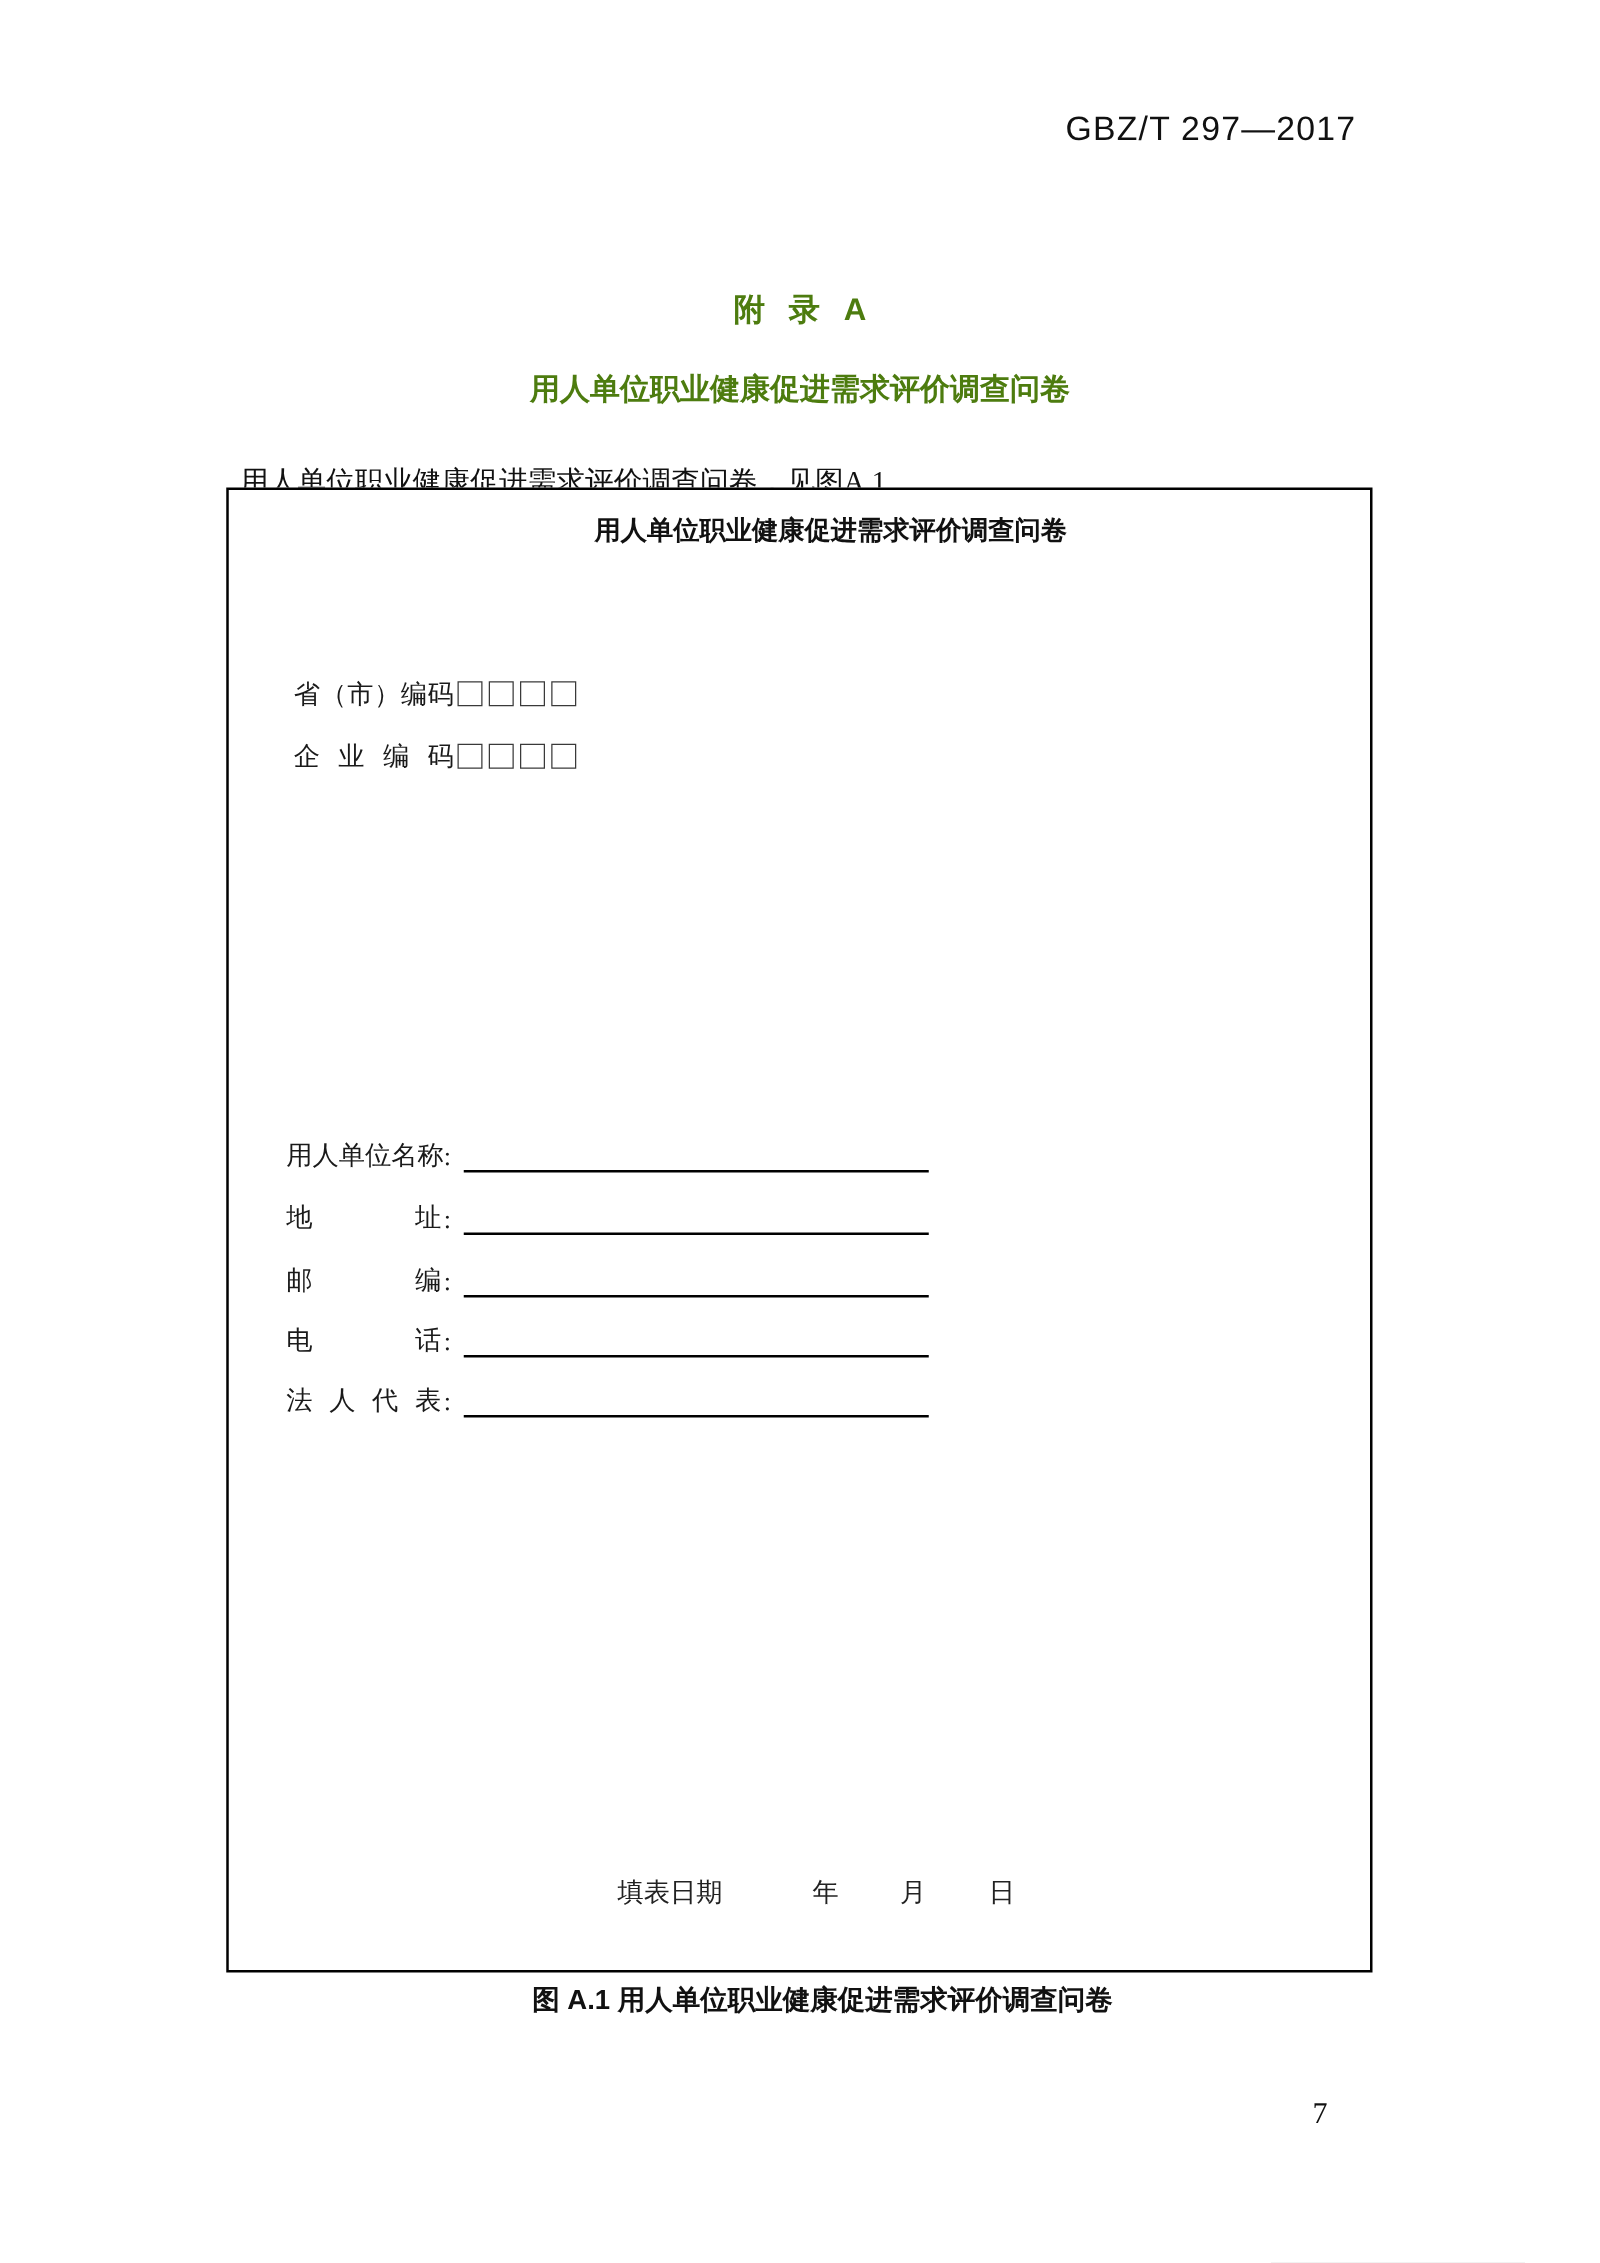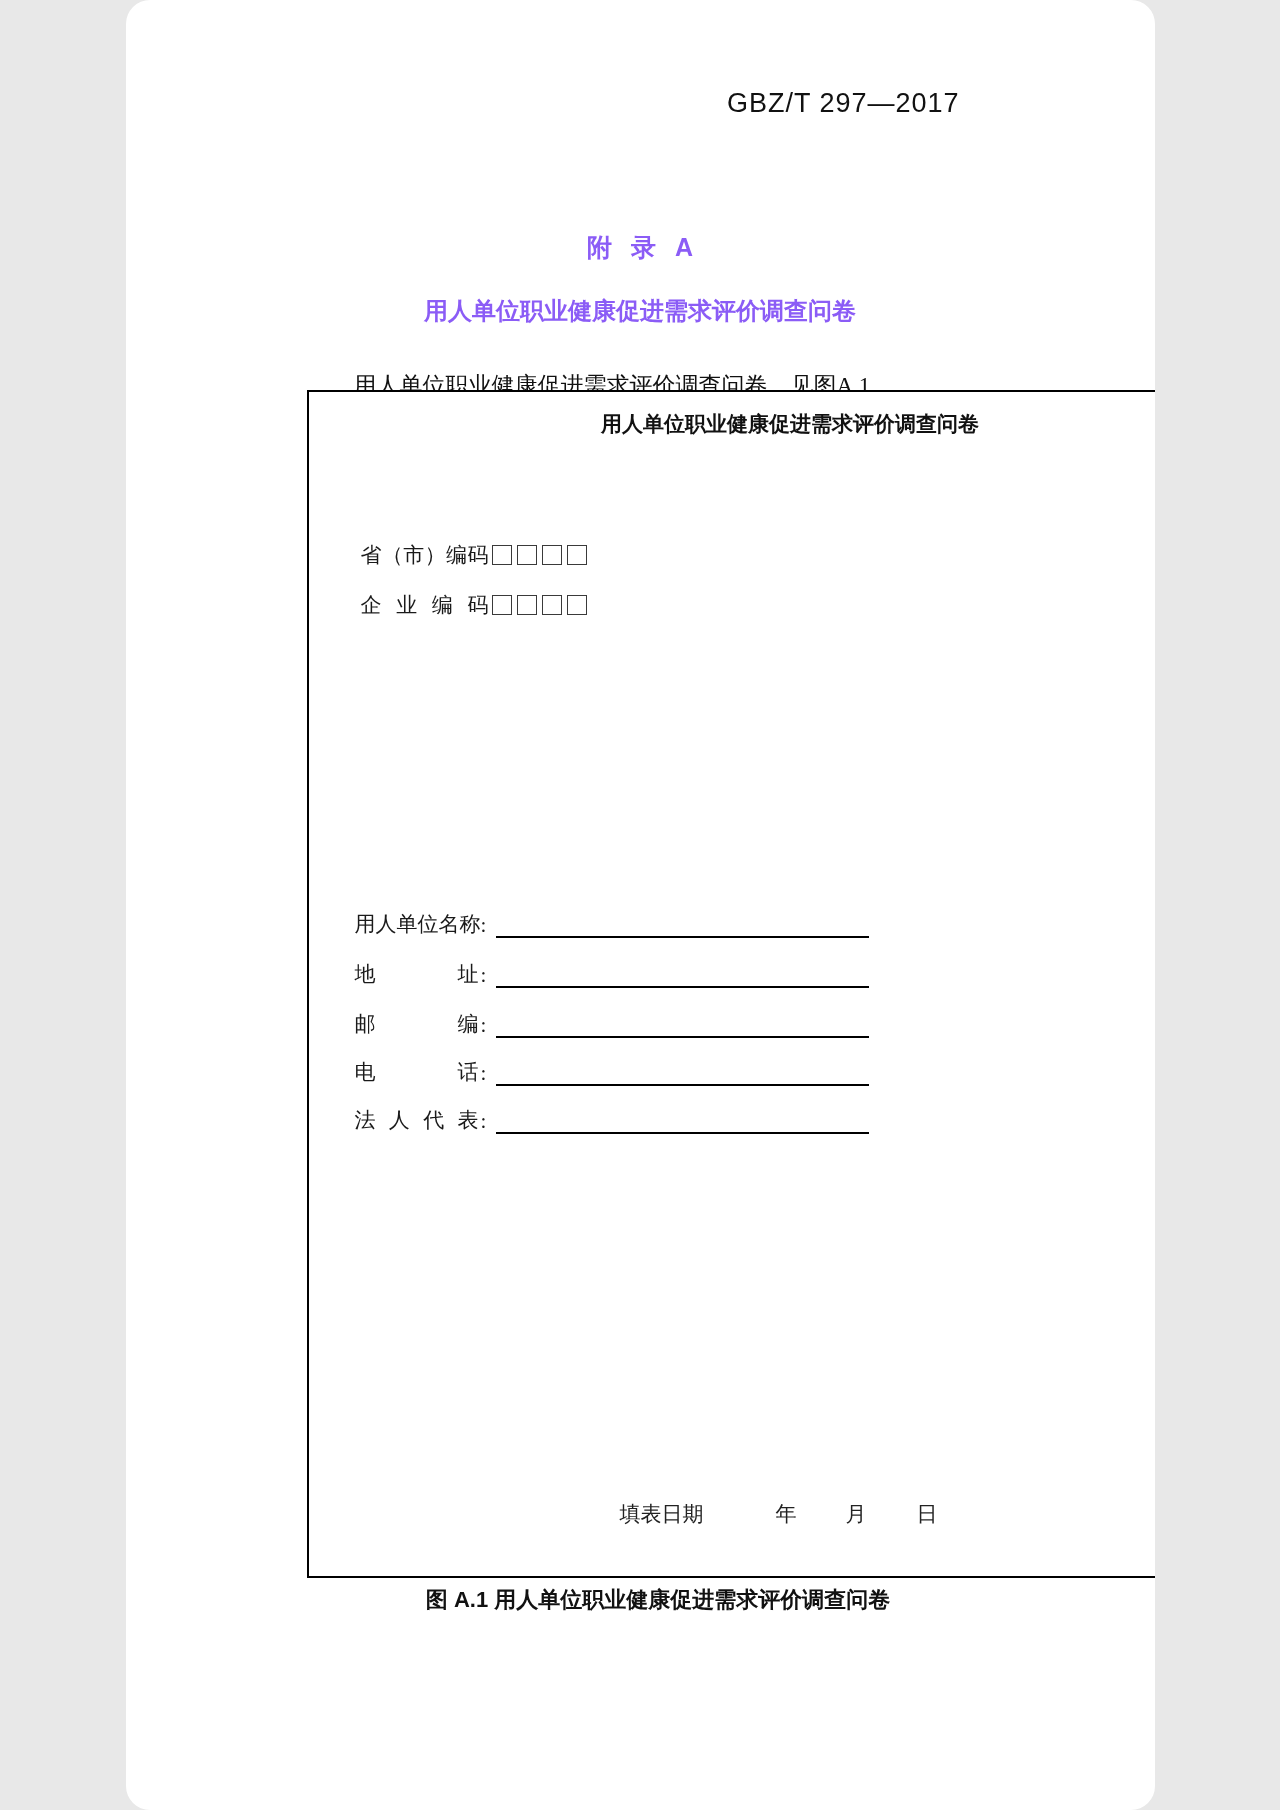--- a/index.html
+++ b/index.html
@@ -1,38 +1,37 @@
 <!DOCTYPE html>
 <html><head>
 <meta charset="utf-8">
 <style>
   html,body{margin:0;padding:0;background:#e8e8e8;}
   .page{
     position:relative;
-    width:1029px;height:1810px;
+    width:1280px;height:1810px;
     background:#ffffff;
     margin:0 auto;
     font-family:"Liberation Serif","DejaVu Serif",serif;
     color:#1a1a1a;
     overflow:hidden;
-    border-radius:24px;
   }
   .header-ref{
     position:absolute;top:88px;right:195px;
     font-family:"Liberation Sans","DejaVu Sans",sans-serif;
     font-size:27px;font-weight:500;letter-spacing:1px;color:#111;
   }
   .title-block{position:absolute;left:0;right:0;text-align:center;
-    font-family:"Liberation Sans","DejaVu Sans",sans-serif;font-weight:bold;color:#8b5cf6;}
+    font-family:"Liberation Sans","DejaVu Sans",sans-serif;font-weight:bold;color:#4d7c0f;}
   .t1{top:231px;font-size:25px;word-spacing:12px;}
   .t2{top:263px;font-size:25px;}
   .t3{top:295px;font-size:24px;}
   .intro{
     position:absolute;left:192px;top:347px;
-    font-size:23px;color:#111;white-space:nowrap;margin-left:36px;
+    font-size:23px;color:#111;white-space:nowrap;
   }
   .figure-box{
     position:absolute;left:181px;top:390px;
     width:913px;height:1184px;
     border:2px solid #000;background:#fff;
   }
   .box-title{
     position:absolute;left:0;right:0;top:18px;text-align:center;
     transform:translateX(25px);
     font-family:"Liberation Sans","DejaVu Sans",sans-serif;

